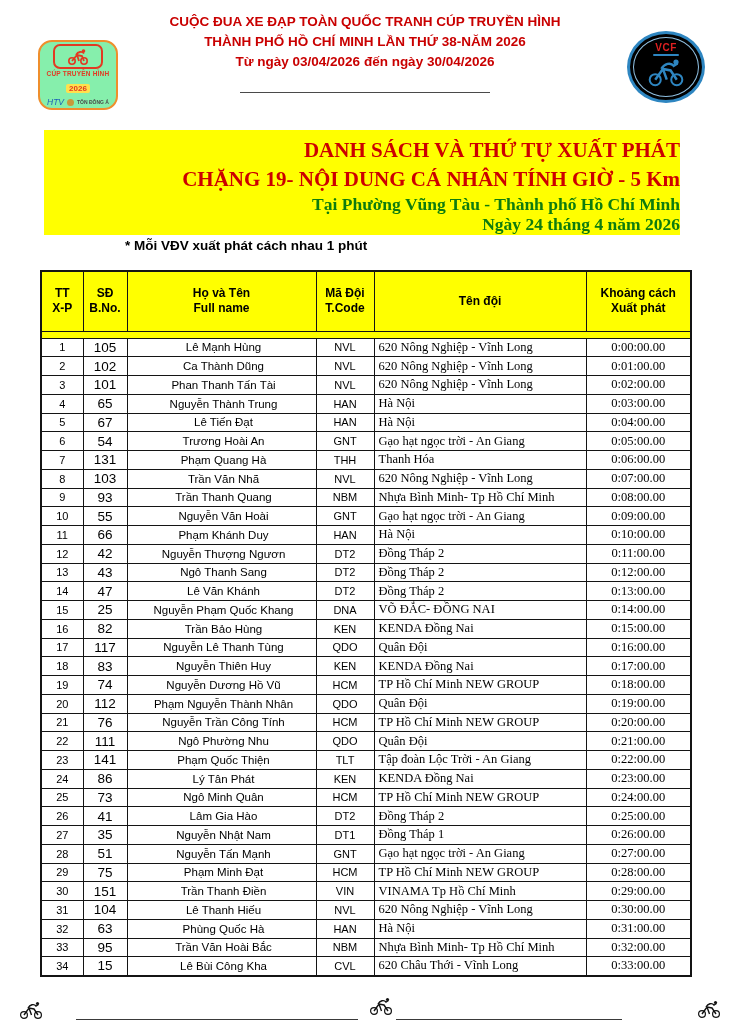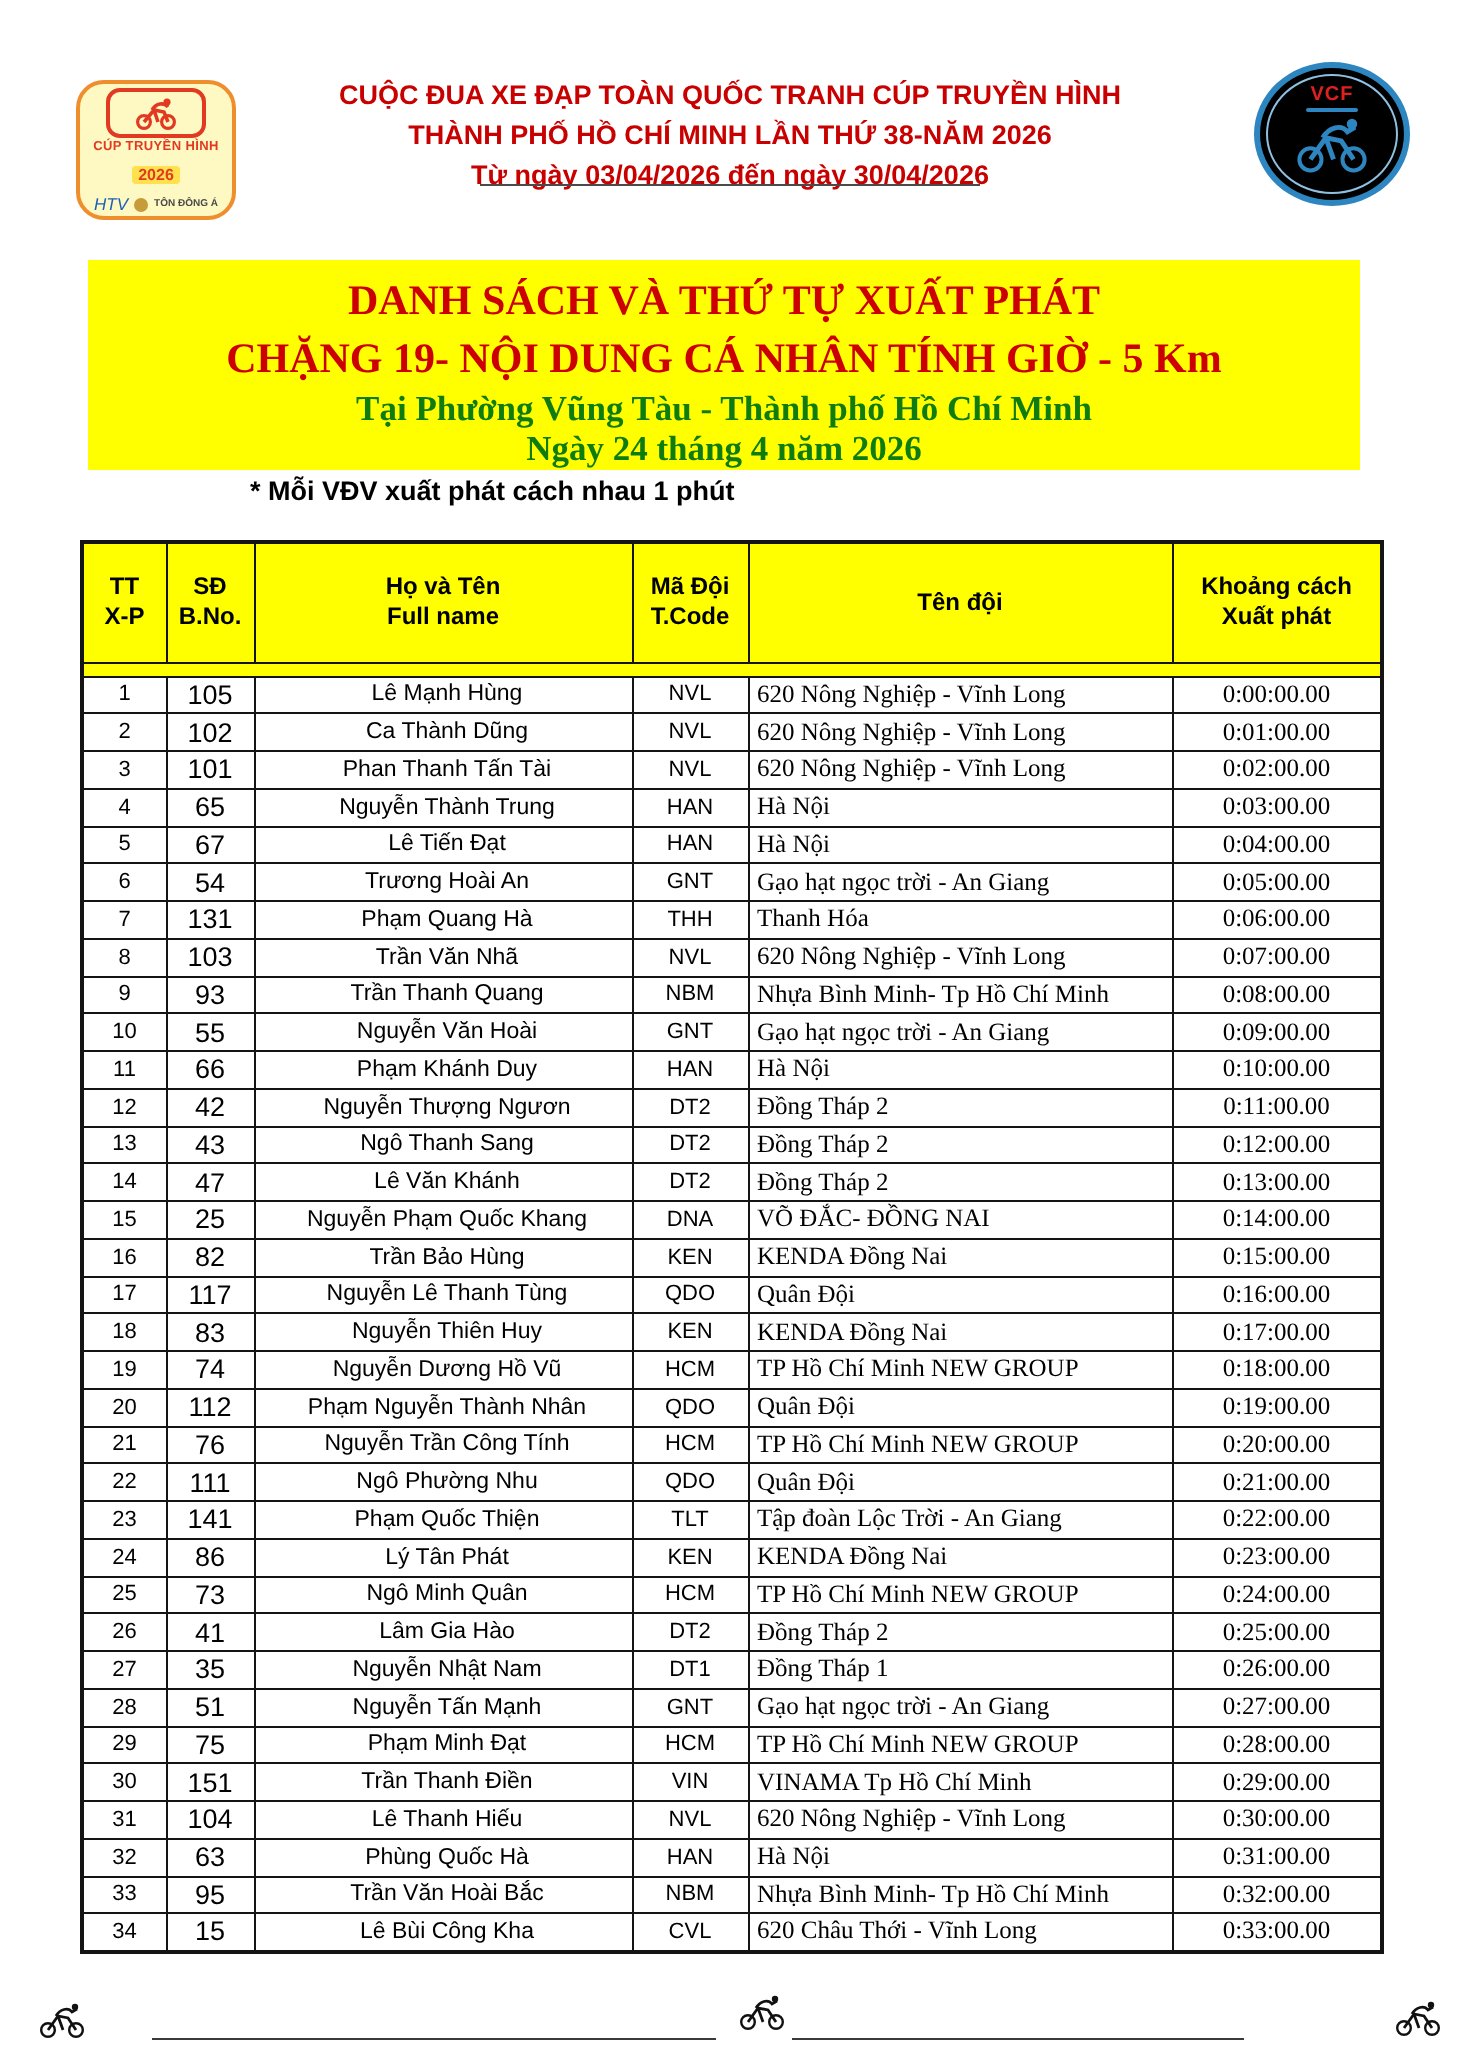--- a/index.html
+++ b/index.html
@@ -2,31 +2,31 @@
 <html><head>
 <meta charset="utf-8">
 <style>
   html,body{margin:0;padding:0;}
   body{
     width:730px;height:1032px;position:relative;background:#ffffff;
     font-family:"Liberation Sans",sans-serif;color:#000;overflow:hidden;
   }
   
   .top-title{
-    position:absolute;top:38px;left:0;width:730px;text-align:center;
+    position:absolute;top:12px;left:0;width:730px;text-align:center;
     color:#c90000;font-weight:bold;font-size:13.5px;line-height:20px;
   }
   .title-divider{
     position:absolute;top:92px;left:240px;width:250px;height:0;
     border-top:1.6px solid #4a4a4a;
   }
   
   .logo-left{
     position:absolute;left:38px;top:40px;width:80px;height:70px;
-    border:2.5px solid #ef8e2c;border-radius:14px;background:#fef9c3;
+    border:2.5px solid #ef8e2c;border-radius:14px;background:#86efac;
     box-sizing:border-box;text-align:center;overflow:hidden;
   }
   .tv-shape{
     margin:2px auto 0;width:50px;height:25px;border:2.5px solid #e23a22;
     border-radius:7px;box-sizing:border-box;display:flex;align-items:center;justify-content:center;
   }
   .cup-text{color:#e23a22;font-size:6.5px;font-weight:bold;letter-spacing:.2px;margin-top:1px;white-space:nowrap;}
   .year-badge{color:#e23a22;font-weight:bold;font-size:8px;background:#ffe14d;display:inline-block;padding:0 3px;border-radius:2px;line-height:9px;}
   .logo-bottom{display:flex;justify-content:center;align-items:center;gap:3px;margin-top:2px;}
   .htv{color:#1b5fb8;font-weight:normal;font-style:italic;font-size:8.5px;}
@@ -37,21 +37,21 @@
     position:absolute;left:627px;top:31px;width:78px;height:72px;
     border:3px solid #2e86c1;border-radius:50%;background:#000000;
     box-sizing:border-box;text-align:center;
   }
   .logo-right .inner-ring{position:absolute;left:3px;top:3px;right:3px;bottom:3px;border:1px solid #8fc0e2;border-radius:50%;}
   .vcf{position:relative;color:#e02020;font-weight:bold;font-size:10px;margin-top:8px;letter-spacing:.5px;}
   .vcf-swoosh{display:block;width:26px;height:2px;background:#2e86c1;margin:1px auto 0;border-radius:2px;}
   
   .banner{
     position:absolute;top:130px;left:44px;width:636px;height:105px;
-    background:#ffff00;text-align:center;font-family:"Liberation Serif",serif;
+    background:#ffff00;text-align:right;font-family:"Liberation Serif",serif;
     box-sizing:border-box;padding-top:6px;
   }
   .banner-line1,.banner-line2{color:#cc0000;font-weight:bold;font-size:21px;line-height:29px;}
   .banner-line3,.banner-line4{color:#0e7c0e;font-weight:bold;font-size:17.5px;line-height:20px;}
   .note{
     position:absolute;top:238px;left:125px;font-weight:bold;font-size:13.5px;color:#000;
   }
   
   .start-table{
     position:absolute;top:270px;left:40px;width:650px;

